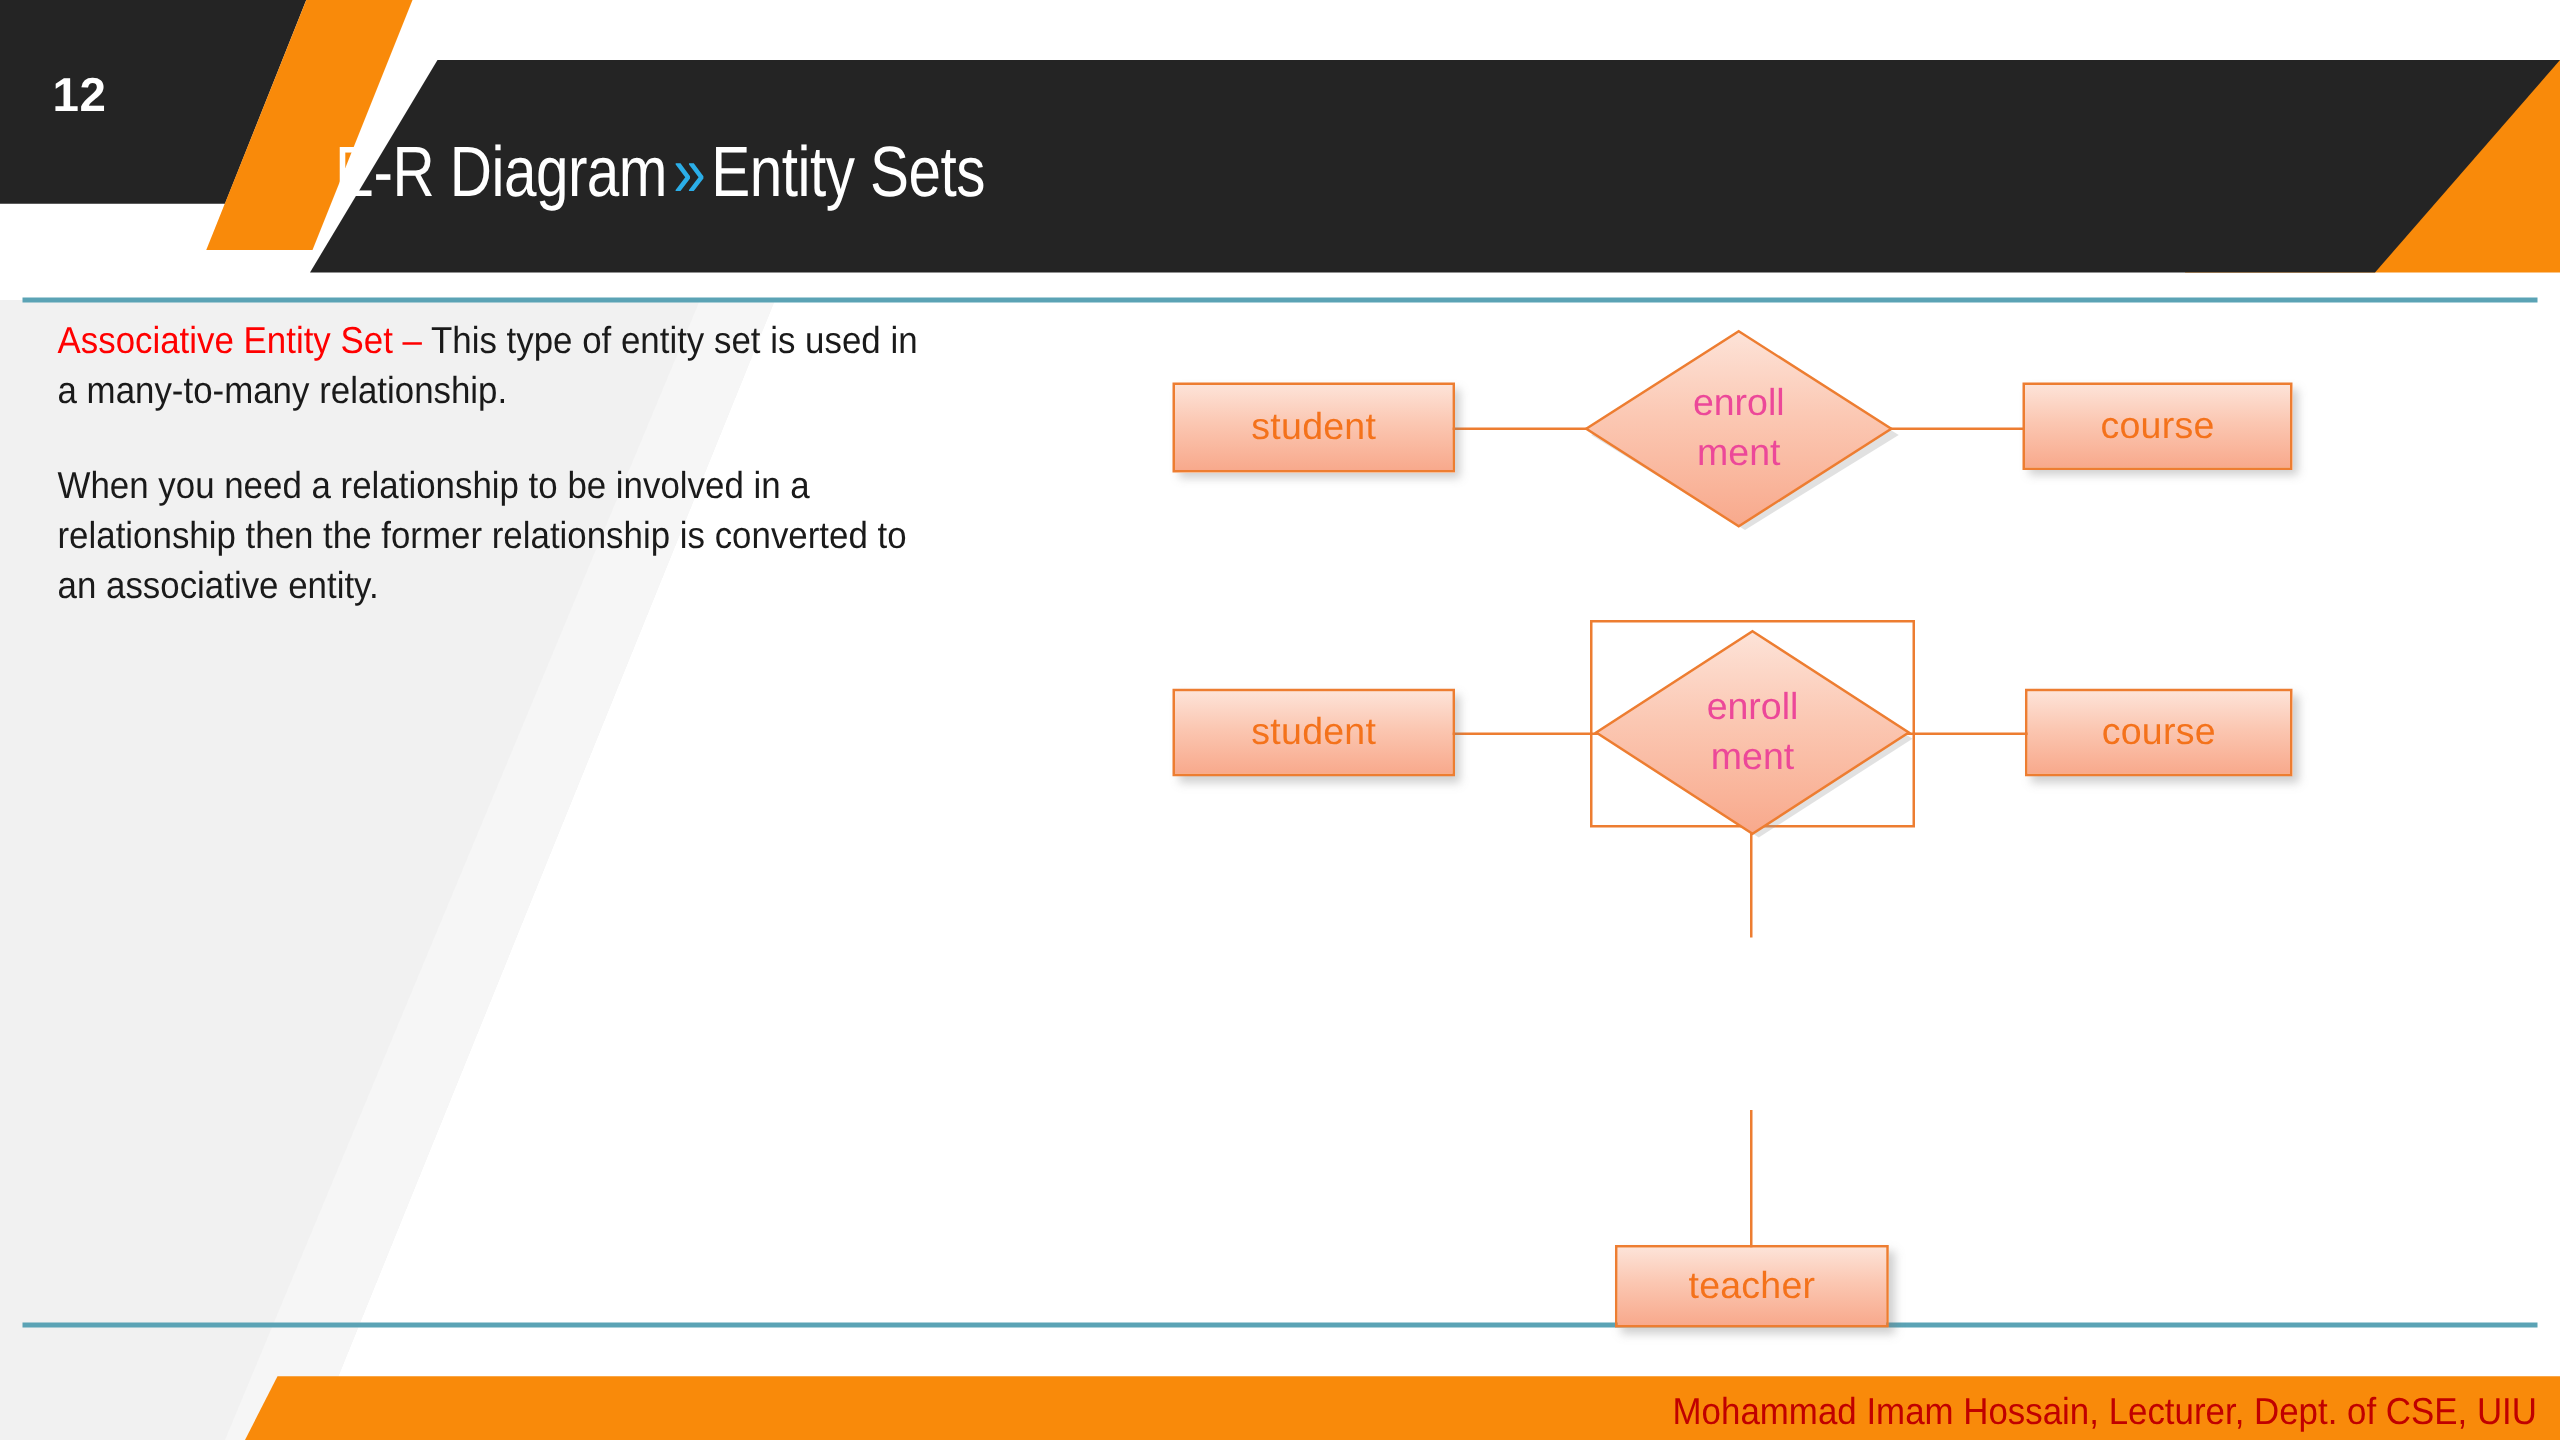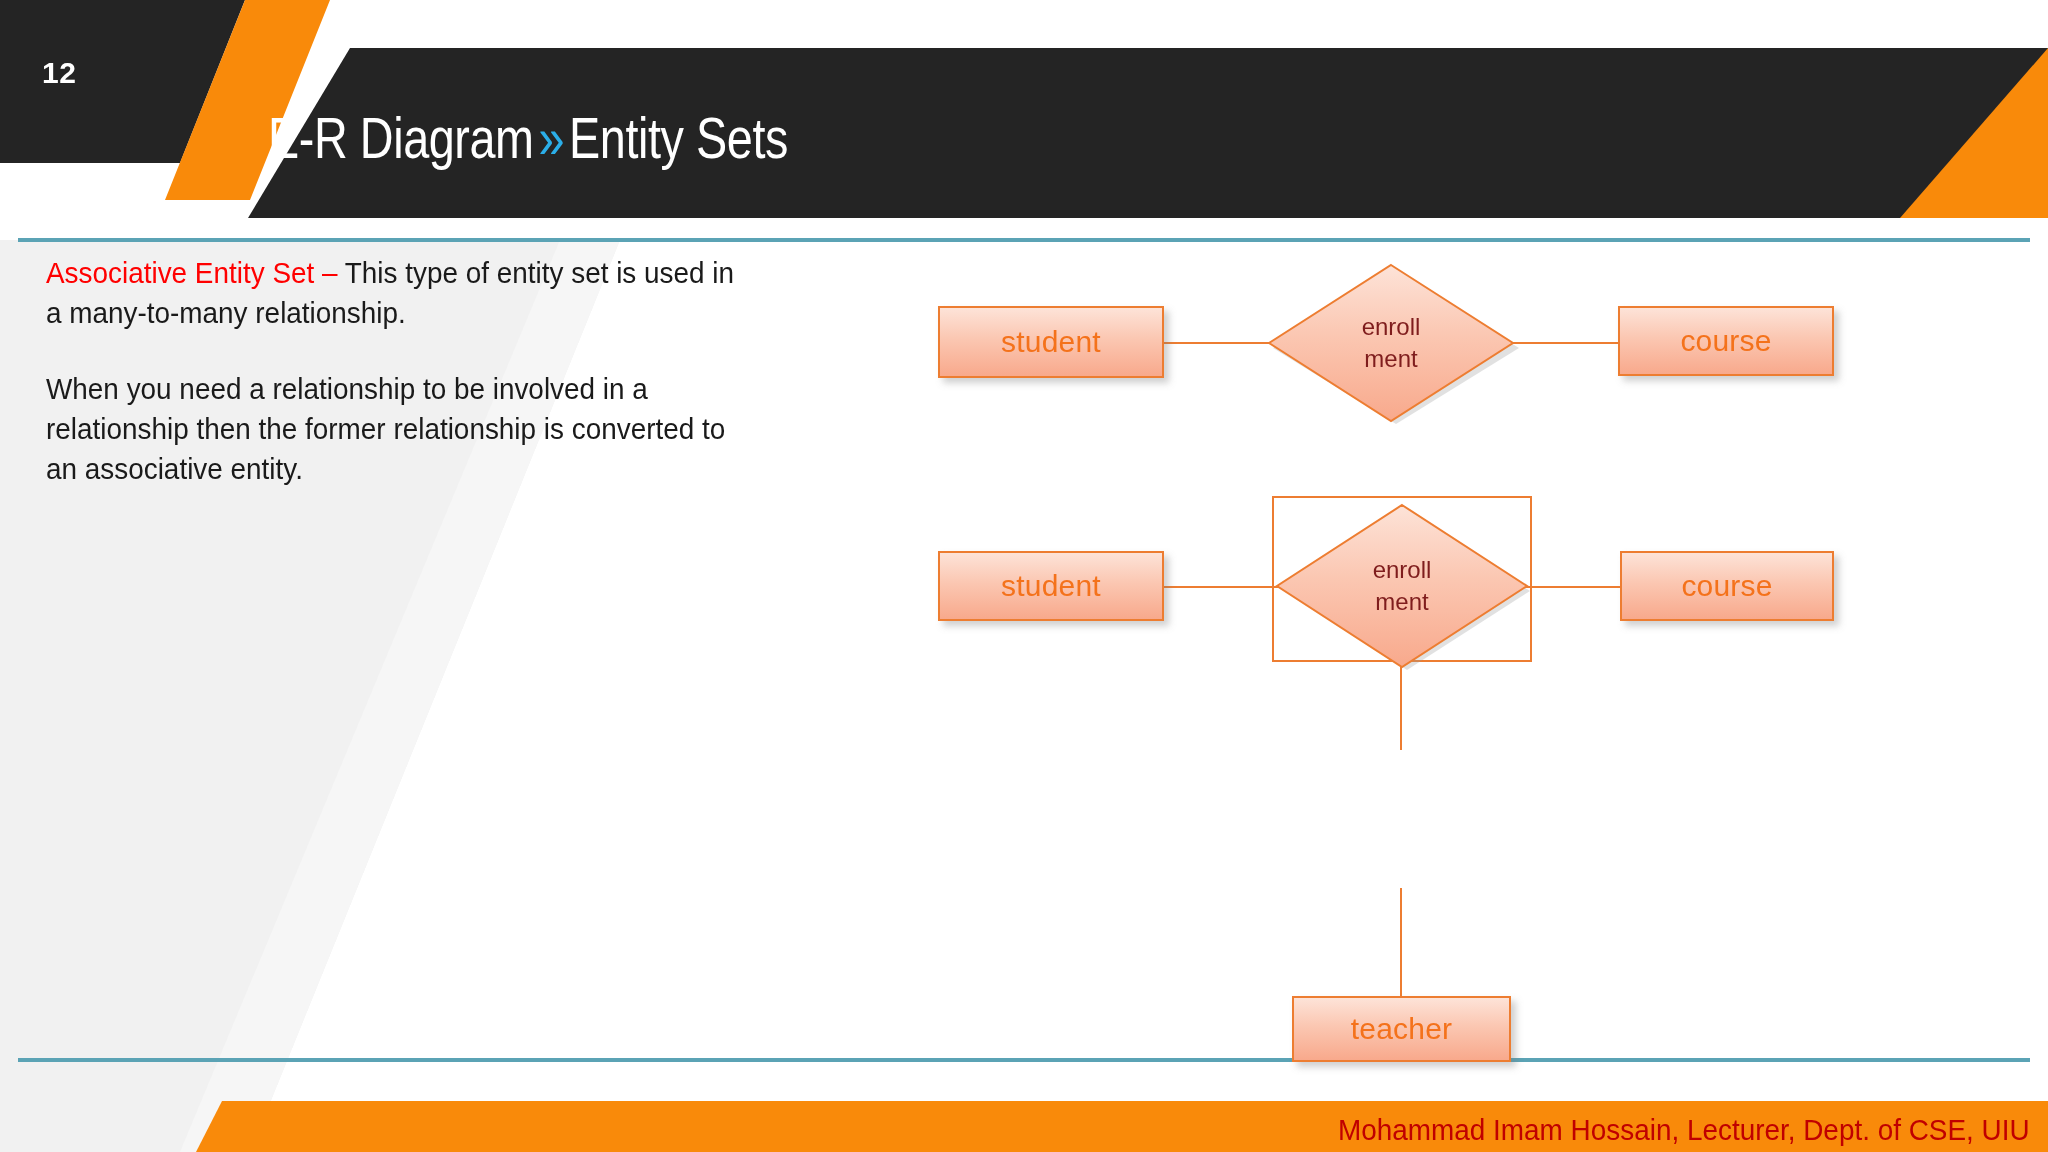--- a/index.html
+++ b/index.html
@@ -26,21 +26,21 @@
     width: 2048px;
     height: 1152px;
     pointer-events: none;
   }
 
   
   .slide-number {
     position: absolute;
     left: 42px;
     top: 58px;
-    font-size: 30px;
+    font-size: 38px;
     font-weight: bold;
     color: #ffffff;
     letter-spacing: 0.5px;
     line-height: 1;
   }
   .slide-title {
     position: absolute;
     left: 268px;
     top: 107px;
     font-size: 57px;
@@ -104,22 +104,22 @@
   .er-diamond-wrap svg { display: block; overflow: visible; }
   .er-diamond-label {
     position: absolute;
     left: 0; top: 0;
     width: 100%;
     height: 100%;
     display: flex;
     flex-direction: column;
     align-items: center;
     justify-content: center;
-    color: #7f1d1d;
-    font-size: 24px;
+    color: #ec4899;
+    font-size: 30px;
     line-height: 1.35;
     pointer-events: none;
   }
   .er-line {
     position: absolute;
     background: #ED7D31;
   }
   .er-line.h { height: 2px; }
   .er-line.v { width: 2px; }
   .assoc-box {

